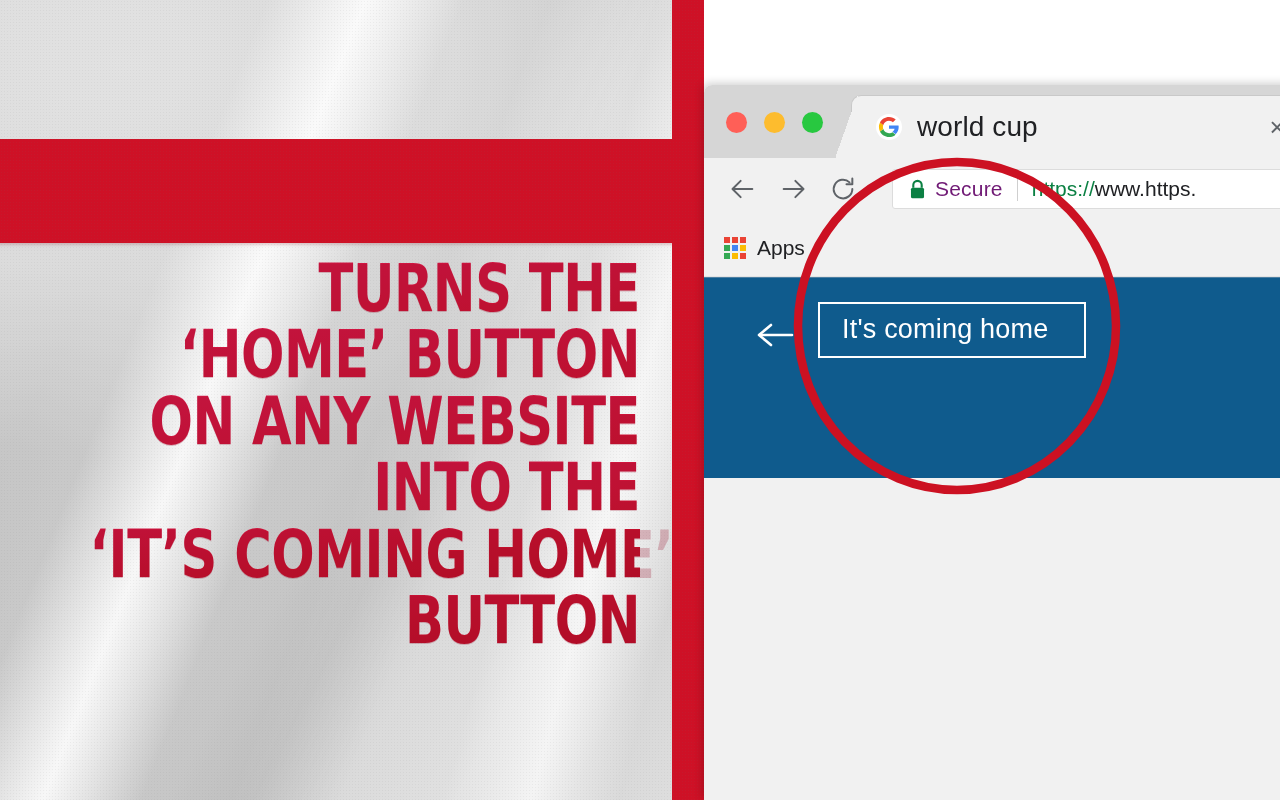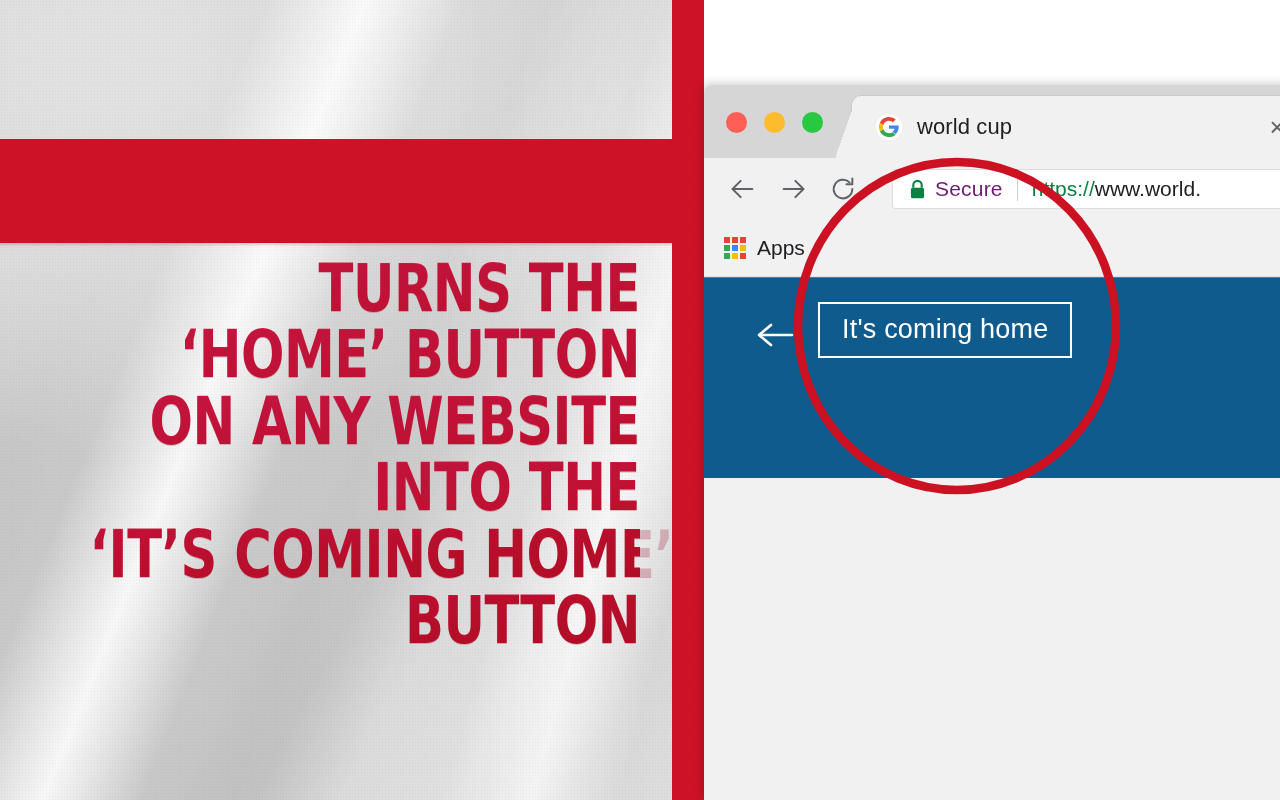--- a/index.html
+++ b/index.html
@@ -200,21 +200,21 @@
   .favicon {
     width: 26px; height: 26px;
     border-radius: 50%;
     background: #ffffff;
     display: flex; align-items: center; justify-content: center;
     flex: none;
     margin-right: 15px;
   }
   .favicon svg { display:block; }
   .tab-title {
-    font-size: 22px;
+    font-size: 28px;
     color: #202124;
     font-family: "Liberation Sans", sans-serif;
     white-space: nowrap;
     letter-spacing: 0.1px;
   }
   .tab-close {
     position: absolute;
     right: 62px;
     top: 18px;
     width: 26px; height: 26px;
@@ -319,21 +319,21 @@
     margin-left: 50px;
     margin-top: 36px;
     width: 42px; height: 42px;
     display:flex; align-items:center; justify-content:center;
     flex: none;
   }
   .home-button {
     margin-top: 24px;
     margin-left: 22px;
     border: 2px solid #ffffff;
-    padding: 11px 22px 13px 22px;
+    padding: 11px 36px 13px 22px;
     color: #ffffff;
     font-size: 27px;
     letter-spacing: 0.2px;
     white-space: nowrap;
     font-family: "Liberation Sans", sans-serif;
     background: transparent;
     line-height: 1.05;
   }
 
   
@@ -418,21 +418,21 @@
 
       <div class="omnibox">
         <span class="lock">
           <svg width="17" height="21" viewBox="0 0 14 18" aria-hidden="true">
             <path d="M3.4 7.6V5.2a3.6 3.6 0 0 1 7.2 0v2.4" fill="none" stroke="#0b8043" stroke-width="1.8"></path>
             <rect x="1.4" y="7.4" width="11.2" height="9.2" rx="1.4" fill="#0b8043"></rect>
           </svg>
         </span>
         <span class="secure-label">Secure</span>
         <span class="omni-sep"></span>
-        <span class="url"><span class="scheme">https://</span><span>www.world.</span></span>
+        <span class="url"><span class="scheme">https://</span><span>www.https.</span></span>
       </div>
     </div>
 
     <div class="bookmarks">
       <span class="apps-grid">
         <i style="background:#EA4335"></i>
           <i style="background:#EA4335"></i>
           <i style="background:#EA4335"></i>
         <i style="background:#34A853"></i>
           <i style="background:#4285F4"></i>

